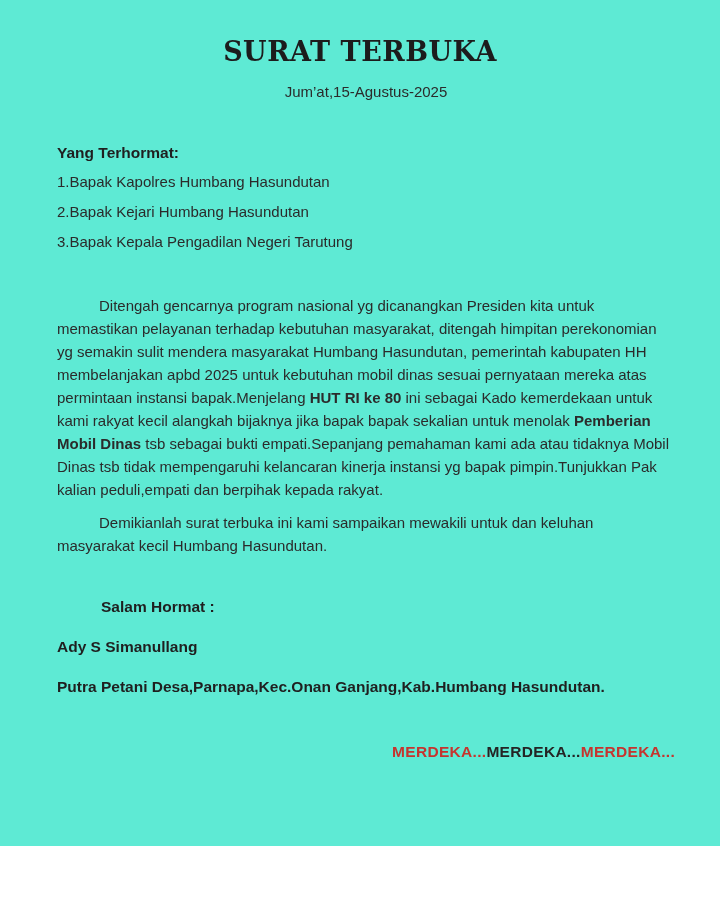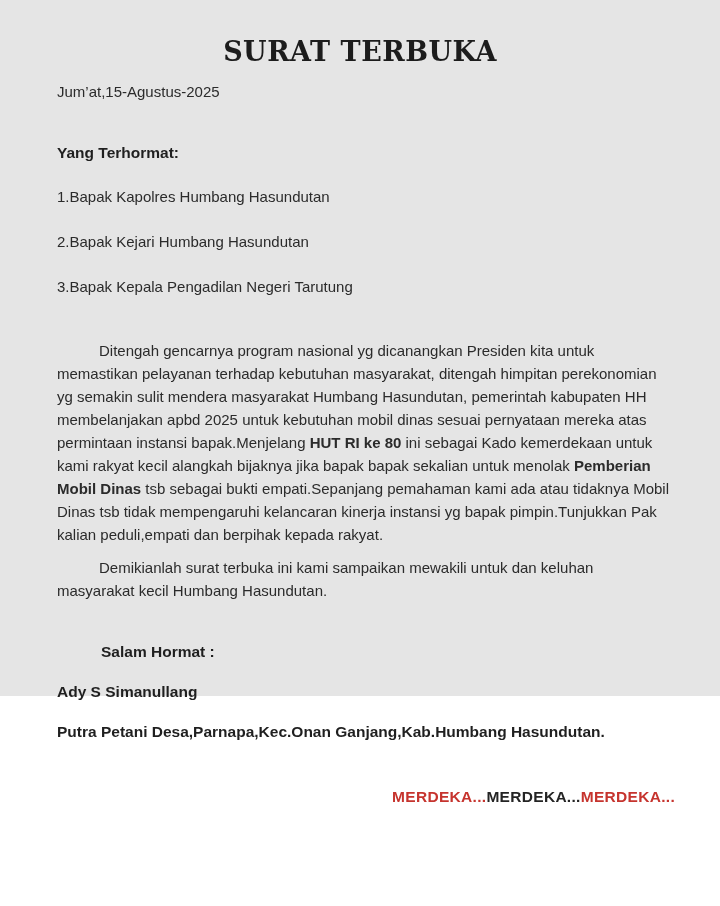--- a/index.html
+++ b/index.html
@@ -6,48 +6,48 @@
   html, body { background: #ffffff; }
   body {
     width: 720px;
     height: 906px;
     overflow: hidden;
     font-family: "Liberation Sans", sans-serif;
     color: #262626;
   }
   .page {
     width: 720px;
-    height: 696px;
-    background: #e5e5e5;
+    height: 846px;
+    background: #5eead4;
     padding: 36px 45px 30px 57px;
   }
   .title {
     font-family: "DejaVu Serif", "Liberation Serif", serif;
     font-weight: 800;
     font-size: 27px;
     letter-spacing: 0.5px;
     text-align: center;
     color: #1c1c1c;
     margin-right: 12px; 
   }
   .date {
-    text-align: left;
+    text-align: center;
     font-size: 15px;
     margin-top: 16px;
     color: #2b2b2b;
   }
   .recipients { margin-top: 44px; }
   .rec-heading {
     font-weight: bold;
     font-size: 15.5px;
     color: #1f1f1f;
   }
   .recipient {
     font-size: 15px;
-    margin-top: 25px;
+    margin-top: 10px;
     line-height: 20px;
     color: #2b2b2b;
   }
   .body-block { margin-top: 42px; }
   .para {
     font-size: 15px;
     line-height: 23px;
     text-indent: 42px;
     color: #2b2b2b;
     margin-top: 10px;

